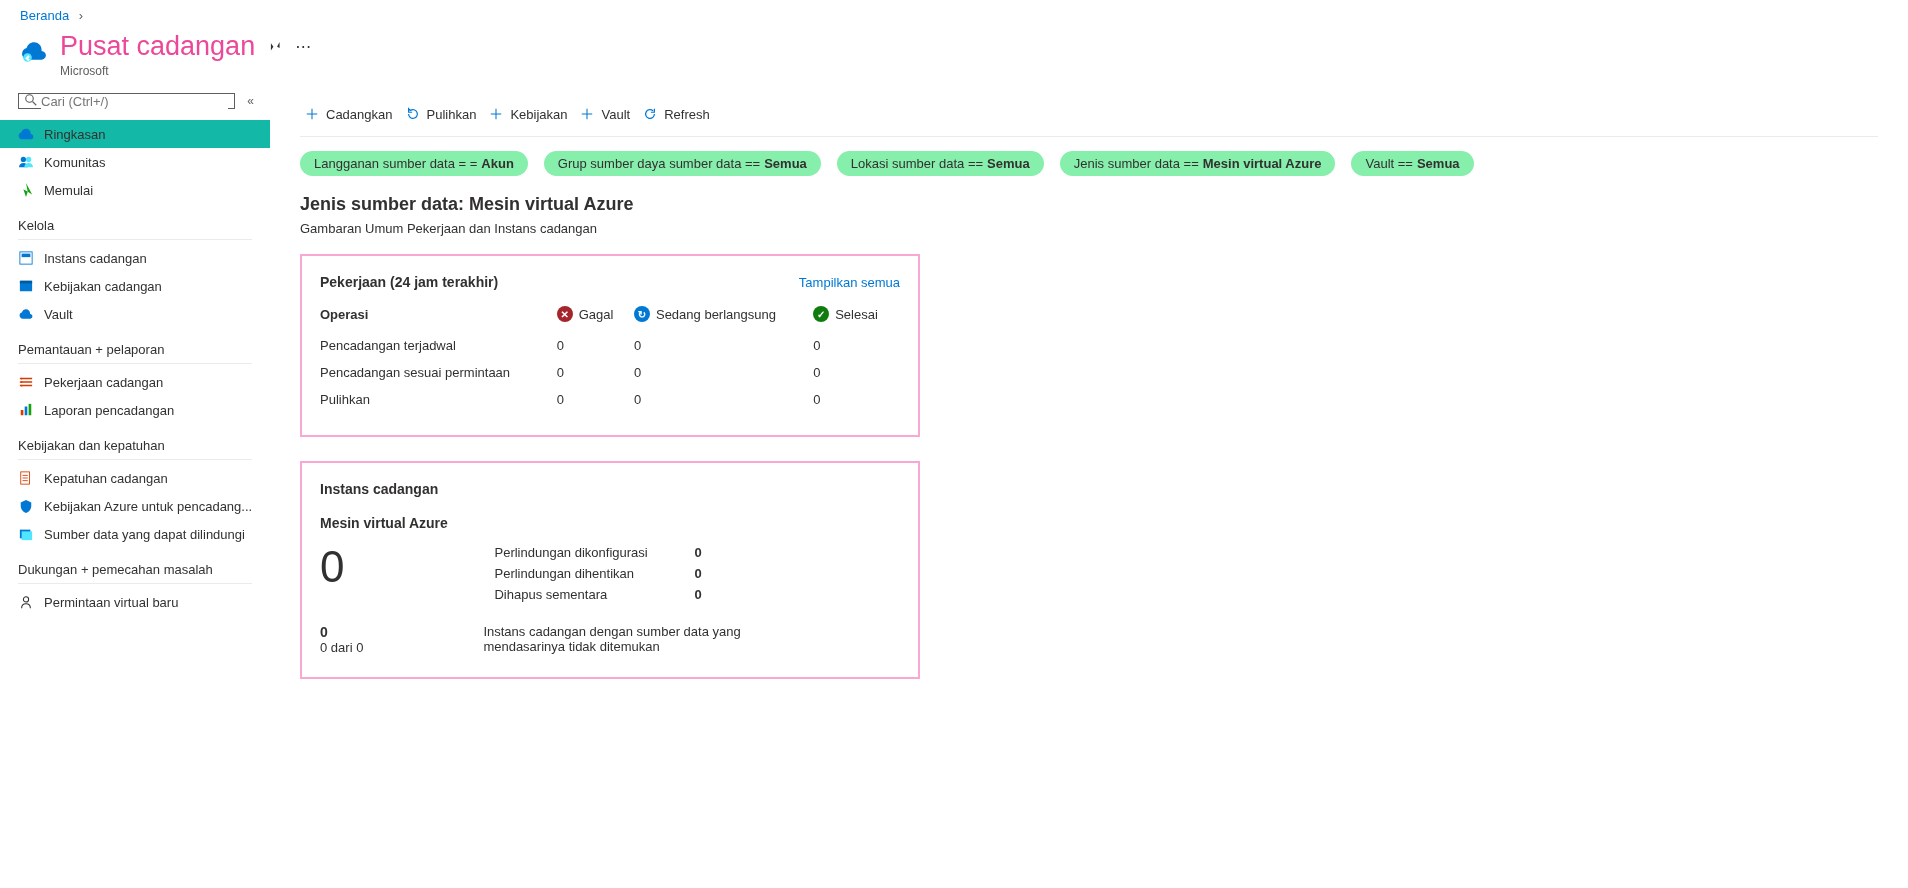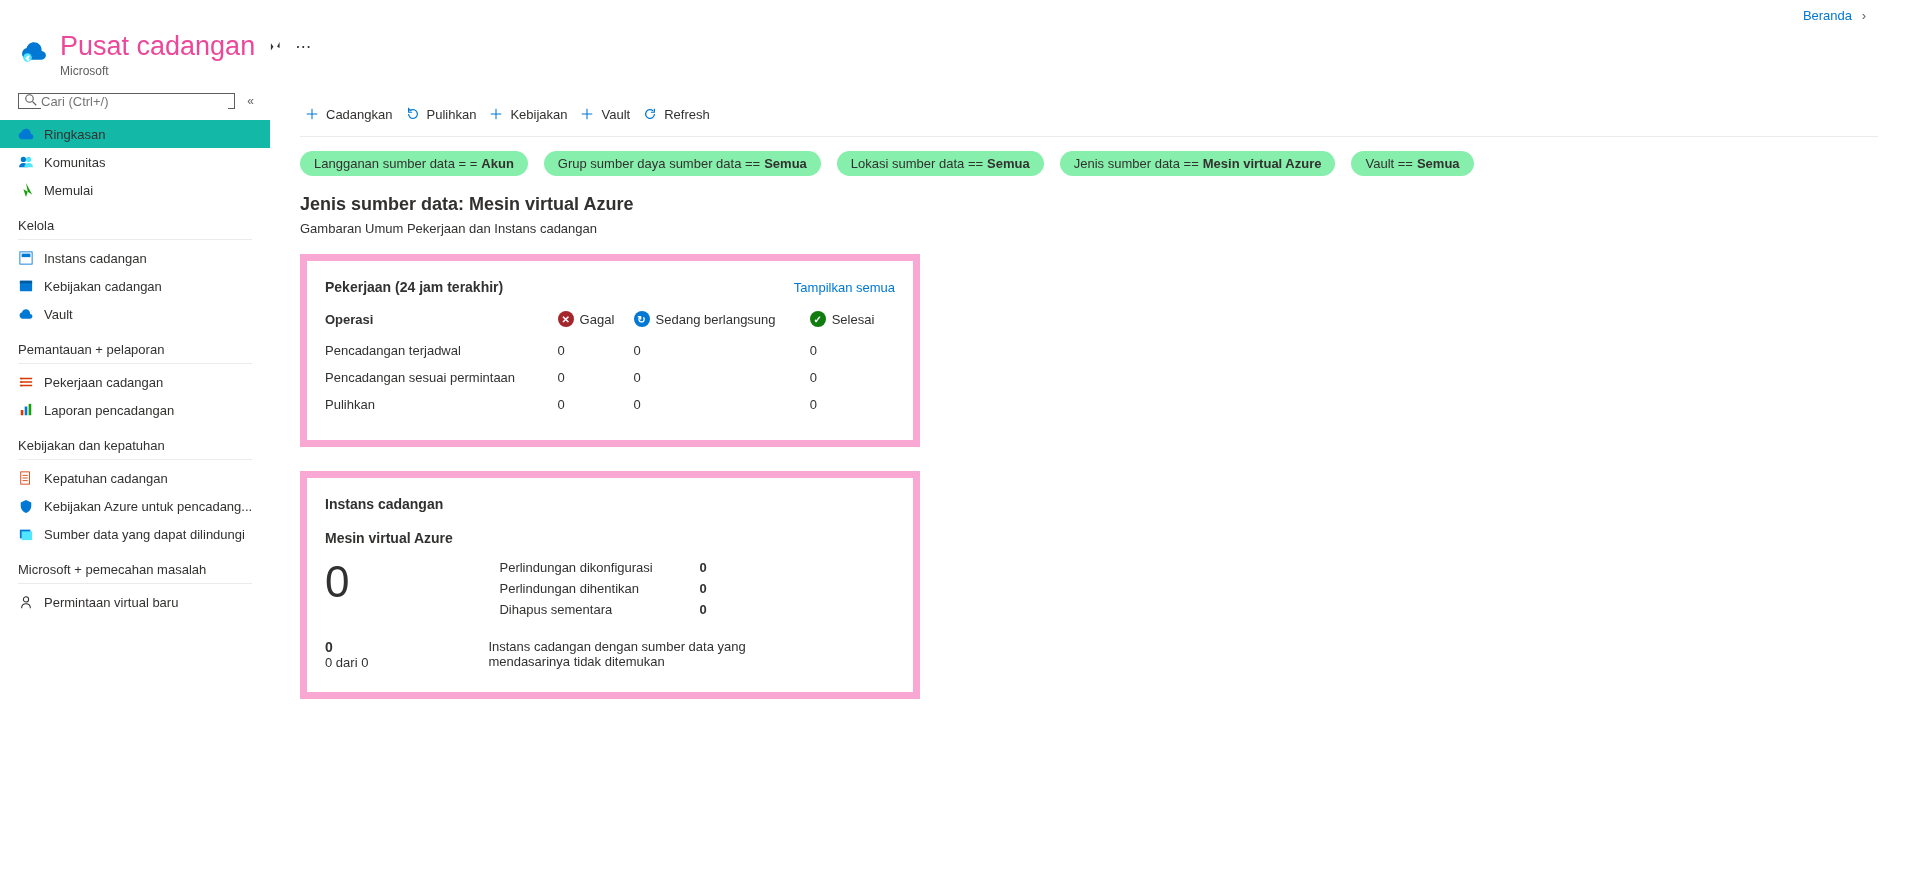--- a/index.html
+++ b/index.html
@@ -1,19 +1,19 @@
 <!DOCTYPE html>
 <html><head>
 <meta charset="utf-8">
 <style>
 * { box-sizing: border-box; margin: 0; padding: 0; }
 body { font-family: "Segoe UI", Arial, sans-serif; font-size: 13px; color: #323130; background: #fff; }
 a { text-decoration: none; }
 
-.breadcrumb { padding: 8px 36px 4px; font-size: 13px; text-align: right; }
+.breadcrumb { padding: 8px 20px 4px; font-size: 13px; }
 .breadcrumb a { color: #0078d4; }
 .breadcrumb-sep { color: #605e5c; margin: 0 6px; }
 
 .page-header { display: flex; align-items: flex-start; padding: 4px 20px 12px; gap: 12px; }
 .page-header .logo { width: 28px; height: 28px; margin-top: 6px; display:flex; align-items:center; justify-content:center;}
 .page-header h1 { font-size: 27px; font-weight: 400; color: #ec4899; display: inline-block; }
 .page-header .subtitle { font-size: 12px; color: #605e5c; margin-top: 2px;}
 .page-header .title-row { display:flex; align-items:center; gap:10px;}
 .pin-btn, .more-btn { background:none; border:none; cursor:pointer; color:#323130; font-size:16px; padding:2px;}
 
@@ -35,21 +35,21 @@
 .toolbar-btn { display:flex; align-items:center; gap:6px; background:none; border:none; cursor:pointer; font-size:13px; color:#323130; padding:2px 4px;}
 .toolbar-btn .tb-icon { color:#0078d4; width:16px; height:16px; display:flex; align-items:center; justify-content:center;}
 
 .filters-row { display:flex; gap:16px; padding: 14px 0 18px; flex-wrap:wrap;}
 .filter-pill { background:#86efac; border-radius: 14px; padding: 5px 14px; font-size:13px; color:#323130; display:flex; align-items:center; gap:4px; cursor:pointer;}
 .filter-pill .bold { font-weight:600; }
 
 .ds-heading { font-size:18px; font-weight:600; padding-bottom:6px;}
 .ds-sub { font-size:13px; color:#323130; padding-bottom:18px;}
 
-.card { border:7px solid #f9a8d4; margin-right:30px; max-width:620px; margin-bottom:24px; padding:18px 18px 22px;}
+.card { border:2px solid #f9a8d4; margin-right:30px; max-width:620px; margin-bottom:24px; padding:18px 18px 22px;}
 .card-header { display:flex; justify-content:space-between; align-items:center; padding-bottom:10px;}
 .card-header .title { font-weight:600; font-size:14px;}
 .card-header .link { color:#0078d4; font-size:13px; cursor:pointer;}
 
 .jobs-table { width:100%; border-collapse:collapse; font-size:13px;}
 .jobs-table th { text-align:left; font-weight:600; padding:6px 8px 10px 0;}
 .jobs-table th.status { font-weight:400;}
 .jobs-table td { padding:6px 8px 6px 0;}
 .status-hdr { display:flex; align-items:center; gap:6px;}
 .status-icon { width:16px; height:16px; border-radius:50%; display:inline-flex; align-items:center; justify-content:center; color:#fff; font-size:10px; font-weight:bold;}
@@ -221,21 +221,21 @@
     <div class="nav-item">
       <span class="nav-icon">
           <svg width="14" height="14" viewBox="0 0 16 16">
             <rect x="1" y="3" width="12" height="10" fill="#0078d4"></rect>
             <rect x="3" y="5" width="12" height="10" fill="#50e6ff"></rect>
           </svg>
         </span>
       <span>Sumber data yang dapat dilindungi</span>
     </div>
 
-    <div class="nav-section-label">Microsoft + pemecahan masalah</div>
+    <div class="nav-section-label">Dukungan + pemecahan masalah</div>
     <hr class="nav-section-rule">
     <div class="nav-item">
       <span class="nav-icon">
           <svg width="14" height="14" viewBox="0 0 16 16">
             <circle cx="8" cy="5" r="3" fill="none" stroke="#323130" stroke-width="1.2"></circle>
             <path fill="none" stroke="#323130" stroke-width="1.2" d="M3 15c0-3 2-5 5-5s5 2 5 5"></path>
           </svg>
         </span>
       <span>Permintaan virtual baru</span>
     </div>

